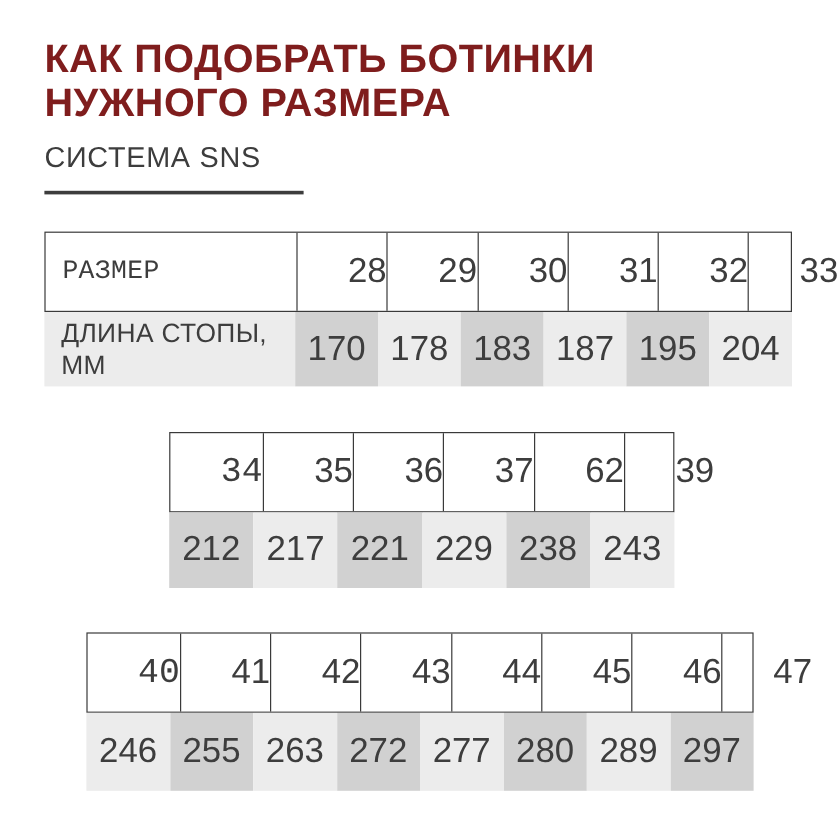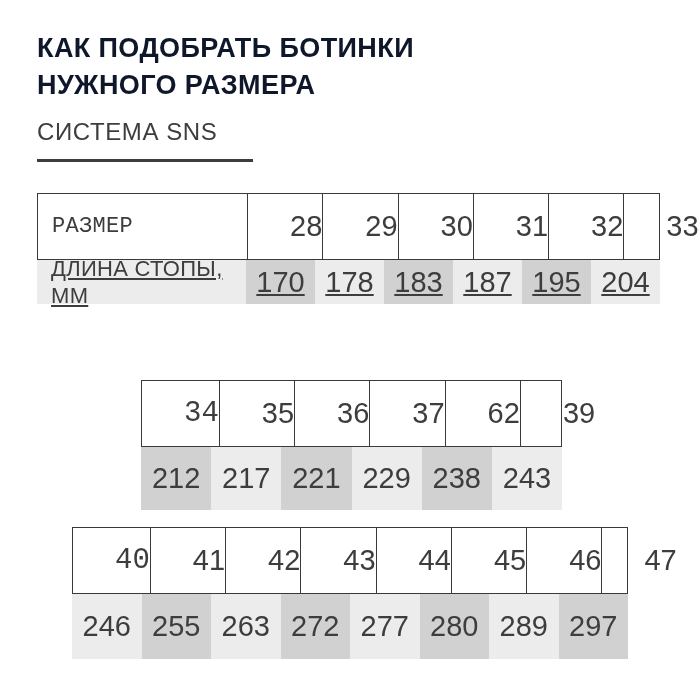--- a/index.html
+++ b/index.html
@@ -3,22 +3,22 @@
 <meta charset="utf-8">
 <style>
   html,body{margin:0;padding:0;background:#fff;}
   *{box-sizing:border-box;}
   #canvas{
     position:relative;width:700px;height:700px;background:#ffffff;overflow:hidden;
     font-family:"Liberation Sans", sans-serif;color:#3d3d3d;
   }
   .title{
     position:absolute;left:37px;top:30px;
-    font-size:27px;font-weight:bold;line-height:37px;letter-spacing:0.4px;
-    color:#0f172a;white-space:pre;
+    font-size:33px;font-weight:bold;line-height:37px;letter-spacing:0.4px;
+    color:#7f1d1d;white-space:pre;
   }
   .subtitle{
     position:absolute;left:37px;top:118px;
     font-size:24px;font-weight:500;letter-spacing:0.6px;color:#3d3d3d;
   }
   .subtitle-underline{
     position:absolute;left:37px;top:159px;width:216px;height:3px;background:#3d3d3d;
   }
   .tbl{position:absolute;}
   .hrow{
@@ -44,26 +44,26 @@
     justify-content:flex-start;padding-left:14px;
     font-size:22px;line-height:27px;letter-spacing:0.3px;
   }
   .vcell.lbl span{display:block;max-width:180px;}
   .light{background:#ececec;}
   .dark{background:#d1d1d1;}
 
   
   #t1{left:37px;top:193px;width:623px;}
   #t1 .hrow{height:67px;}
-  #t1 .vrow{height:44px;text-decoration:underline;}
+  #t1 .vrow{height:62px;}
   #t1 .c-lbl{flex:0 0 209px;}
   #t1 .c-num{flex:1 1 0;}
   
   #t2{left:141px;top:360px;width:421px;}
-  #t2 .hrow{height:67px;margin-top:20px;}
+  #t2 .hrow{height:67px;}
   #t2 .vrow{height:63px;}
   #t2 .c-num{flex:1 1 0;}
   
   #t3{left:72px;top:527px;width:556px;}
   #t3 .hrow{height:67px;text-align:right;}
   #t3 .vrow{height:65px;}
   #t3 .c-num{flex:1 1 0;}
 </style>
 </head>
 <body>

